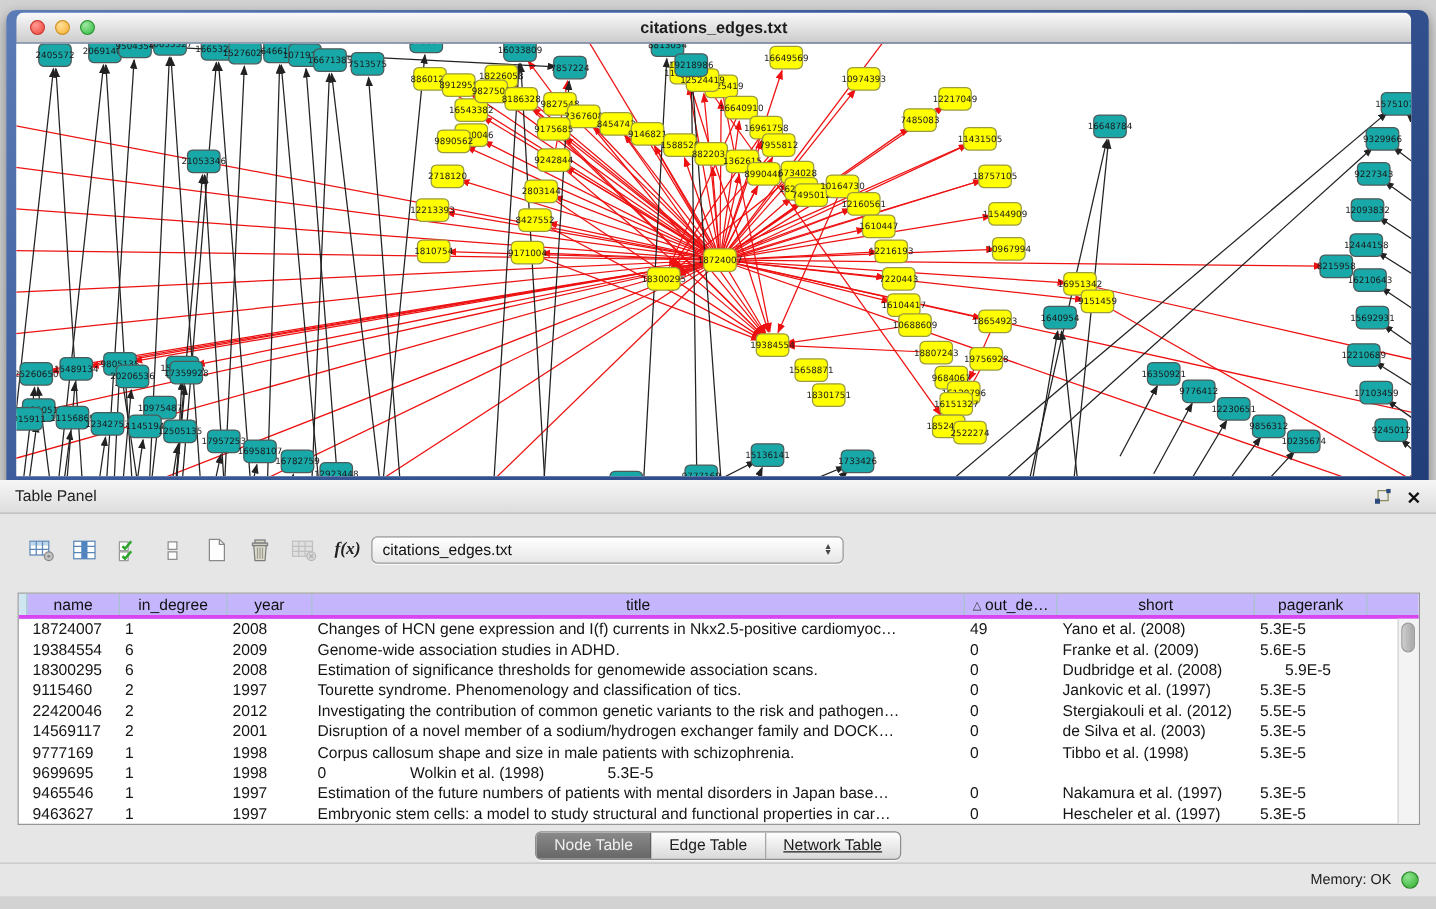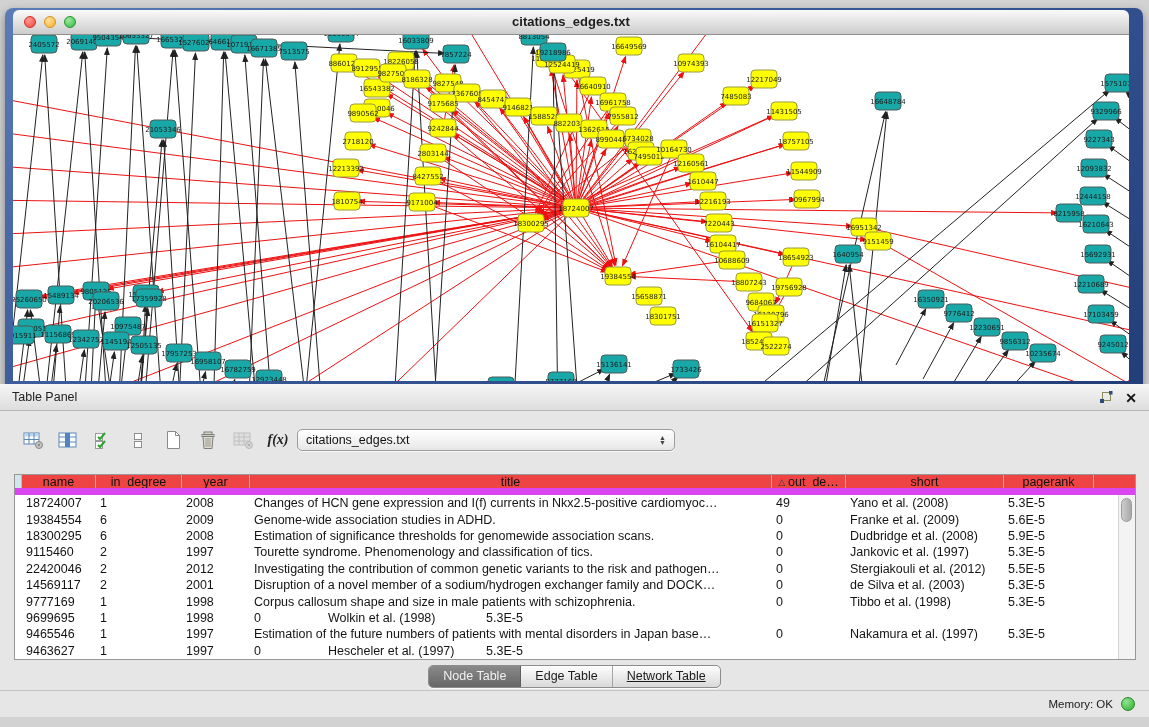--- a/index.html
+++ b/index.html
@@ -30,21 +30,21 @@
   .toolbar{position:absolute;left:20px;top:44px;display:flex;align-items:center;gap:9px;}
   .tool-btn{width:26px;height:24px;display:flex;align-items:center;justify-content:center;}
   .fx{font-family:"Liberation Serif",serif;font-style:italic;font-weight:bold;font-size:14px;color:#222;}
   .combo{margin-left:10px;width:378px;height:22px;box-sizing:border-box;border:1px solid #9c9c9c;border-radius:5px;
     background:linear-gradient(#ffffff,#e7e7e7);display:flex;align-items:center;justify-content:space-between;
     padding:0 8px;font-size:12.5px;color:#111;box-shadow:0 1px 0 rgba(255,255,255,.7);}
   .combo-arrows{display:flex;flex-direction:column;line-height:5px;font-size:7px;color:#444;}
 
   .table-wrap{position:absolute;left:14px;top:90px;width:1122px;height:186px;background:#fff;
     border:1px solid #979797;box-sizing:border-box;overflow:hidden;}
-  .thead{display:flex;height:20px;background:#ef4444;border-bottom:7px solid #d946ef;box-sizing:border-box;}
+  .thead{display:flex;height:20px;background:#c4b5fd;border-bottom:3px solid #d946ef;box-sizing:border-box;}
   .th{display:flex;align-items:center;justify-content:center;font-size:12.5px;color:#111;
     border-right:1px solid #a8c2cd;box-sizing:border-box;overflow:hidden;white-space:nowrap;flex:none;}
   .th .sort{font-size:9px;margin-right:3px;color:#333;}
   .gutter{flex:none;background:#cde6f0;border-right:1px solid #a8c2cd;}
   .tbody{position:relative;}
   .tr{display:flex;height:16.4px;align-items:center;}
   .td{flex:none;font-size:12.5px;color:#141414;padding-left:5px;box-sizing:border-box;
     white-space:nowrap;overflow:hidden;}
   .vscroll{position:absolute;right:0;top:20px;bottom:0;width:16px;background:#f3f3f3;border-left:1px solid #d2d2d2;}
   .vthumb{position:absolute;left:2px;top:3px;width:11px;height:24px;border-radius:6px;
@@ -867,21 +867,21 @@
           <div class="td" style="width: 90px;">5.6E-5</div>
         </div>
         <div class="tr">
           <div style="width: 6px; flex: 0 0 auto;"></div>
           <div class="td" style="width: 74px;">18300295</div>
           <div class="td" style="width: 86px;">6</div>
           <div class="td" style="width: 68px;">2008</div>
           <div class="td" style="width: 522px;">Estimation of significance thresholds for genomewide association scans.</div>
           <div class="td" style="width: 74px;">0</div>
           <div class="td" style="width: 158px;">Dudbridge et al. (2008)</div>
-          <div class="td" style="width: 90px;">5.9E-5</div>
+          <div class="td" style="width: 90px; margin-left: 20px;">5.9E-5</div>
         </div>
         <div class="tr">
           <div style="width: 6px; flex: 0 0 auto;"></div>
           <div class="td" style="width: 74px;">9115460</div>
           <div class="td" style="width: 86px;">2</div>
           <div class="td" style="width: 68px;">1997</div>
           <div class="td" style="width: 522px;">Tourette syndrome. Phenomenology and classification of tics.</div>
           <div class="td" style="width: 74px;">0</div>
           <div class="td" style="width: 158px;">Jankovic et al. (1997)</div>
           <div class="td" style="width: 90px;">5.3E-5</div>
@@ -933,20 +933,21 @@
           <div class="td" style="width: 522px;">Estimation of the future numbers of patients with mental disorders in Japan base…</div>
           <div class="td" style="width: 74px;">0</div>
           <div class="td" style="width: 158px;">Nakamura et al. (1997)</div>
           <div class="td" style="width: 90px;">5.3E-5</div>
         </div>
         <div class="tr">
           <div style="width: 6px; flex: 0 0 auto;"></div>
           <div class="td" style="width: 74px;">9463627</div>
           <div class="td" style="width: 86px;">1</div>
           <div class="td" style="width: 68px;">1997</div>
+          <div class="td" style="width: 522px;">Embryonic stem cells: a model to study structural and functional properties in car…</div>
           <div class="td" style="width: 74px;">0</div>
           <div class="td" style="width: 158px;">Hescheler et al. (1997)</div>
           <div class="td" style="width: 90px;">5.3E-5</div>
         </div>
       </div>
     <div class="vscroll">
       <div class="vthumb"></div>
     </div>
   </div>
 

